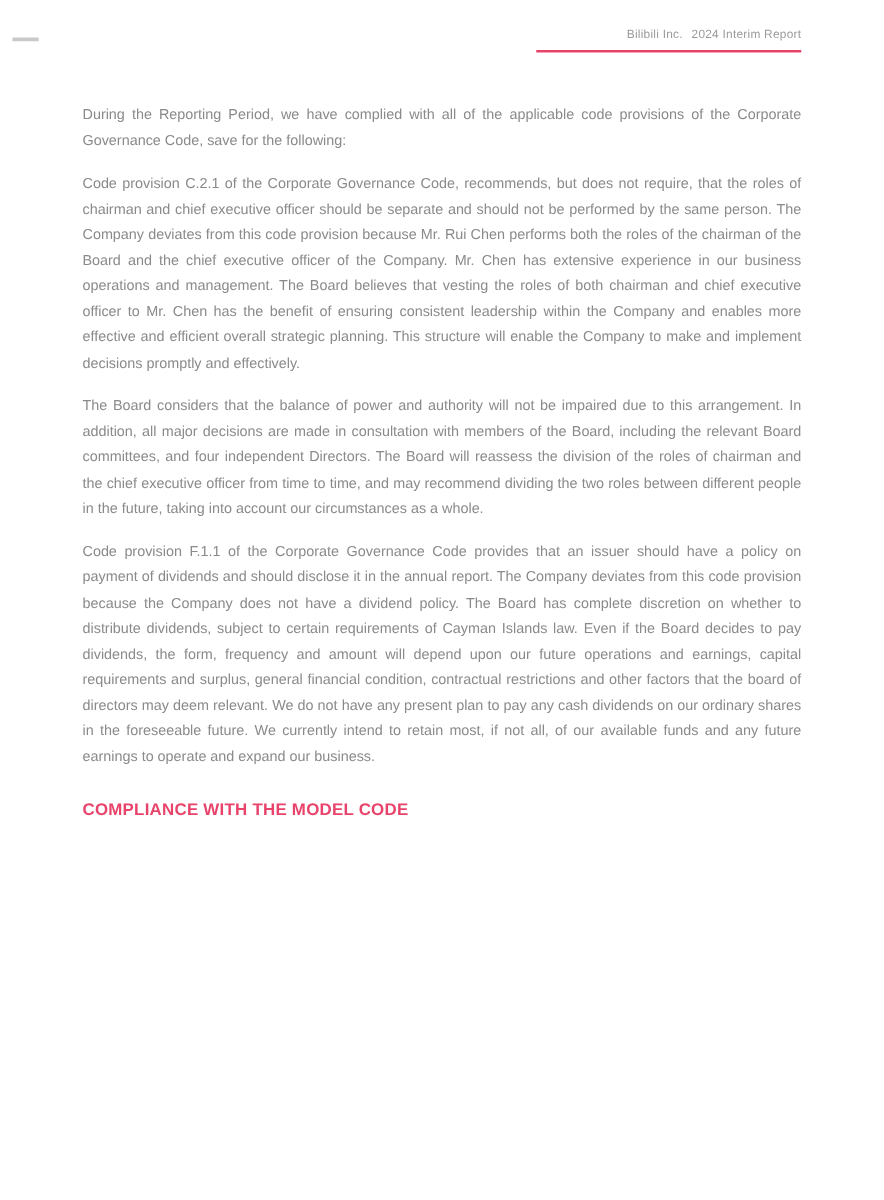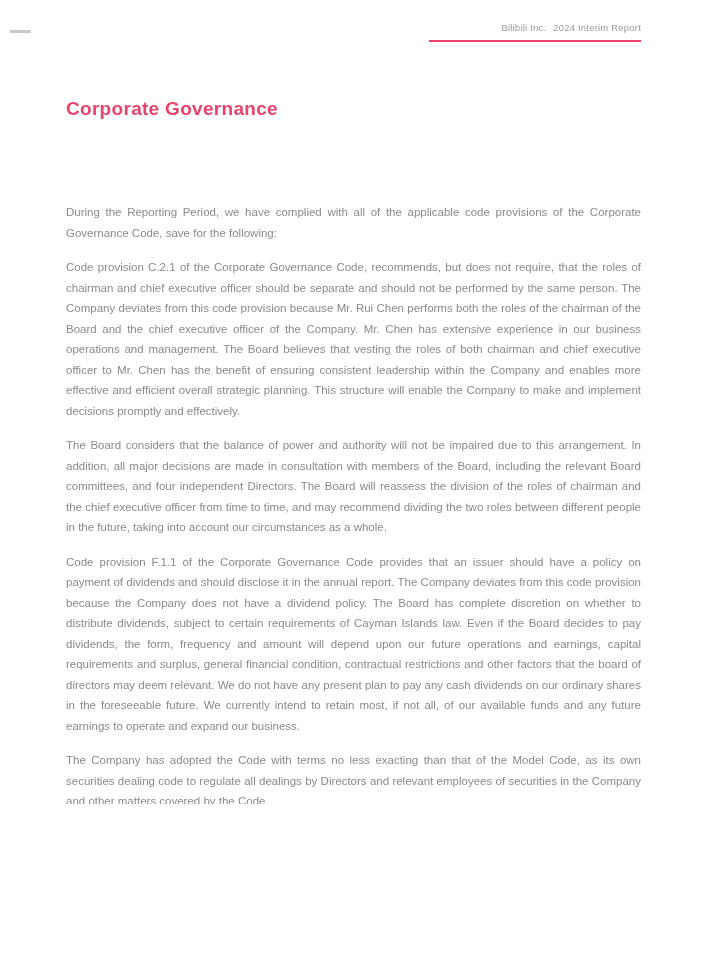--- a/index.html
+++ b/index.html
@@ -93,28 +93,27 @@
   <span class="header-dash"></span>
 
   <div class="header-right">
     <div class="header-text">
       <span>Bilibili Inc.</span><span class="hsp"></span><span>2024 Interim Report</span>
     </div>
     <div class="header-rule"></div>
   </div>
 
   <main class="content">
-    <h1 class="doc-title">Corporate Governance</h1>
 
     <div class="body-copy">
       <p class="para">During the Reporting Period, we have complied with all of the applicable code provisions of the Corporate Governance Code, save for the following:</p>
       <p class="para">Code provision C.2.1 of the Corporate Governance Code, recommends, but does not require, that the roles of chairman and chief executive officer should be separate and should not be performed by the same person. The Company deviates from this code provision because Mr. Rui Chen performs both the roles of the chairman of the Board and the chief executive officer of the Company. Mr. Chen has extensive experience in our business operations and management. The Board believes that vesting the roles of both chairman and chief executive officer to Mr. Chen has the benefit of ensuring consistent leadership within the Company and enables more effective and efficient overall strategic planning. This structure will enable the Company to make and implement decisions promptly and effectively.</p>
       <p class="para">The Board considers that the balance of power and authority will not be impaired due to this arrangement. In addition, all major decisions are made in consultation with members of the Board, including the relevant Board committees, and four independent Directors. The Board will reassess the division of the roles of chairman and the chief executive officer from time to time, and may recommend dividing the two roles between different people in the future, taking into account our circumstances as a whole.</p>
       <p class="para">Code provision F.1.1 of the Corporate Governance Code provides that an issuer should have a policy on payment of dividends and should disclose it in the annual report. The Company deviates from this code provision because the Company does not have a dividend policy. The Board has complete discretion on whether to distribute dividends, subject to certain requirements of Cayman Islands law. Even if the Board decides to pay dividends, the form, frequency and amount will depend upon our future operations and earnings, capital requirements and surplus, general financial condition, contractual restrictions and other factors that the board of directors may deem relevant. We do not have any present plan to pay any cash dividends on our ordinary shares in the foreseeable future. We currently intend to retain most, if not all, of our available funds and any future earnings to operate and expand our business.</p>
 
+      <h2 class="section-heading">COMPLIANCE WITH THE MODEL CODE</h2>
 
-      <p class="para">The Company has adopted the Code with terms no less exacting than that of the Model Code, as its own securities dealing code to regulate all dealings by Directors and relevant employees of securities in the Company and other matters covered by the Code.</p>
     </div>
   </main>
 
   <span class="page-number">17</span>
 
 </div>
 
 </body></html>

